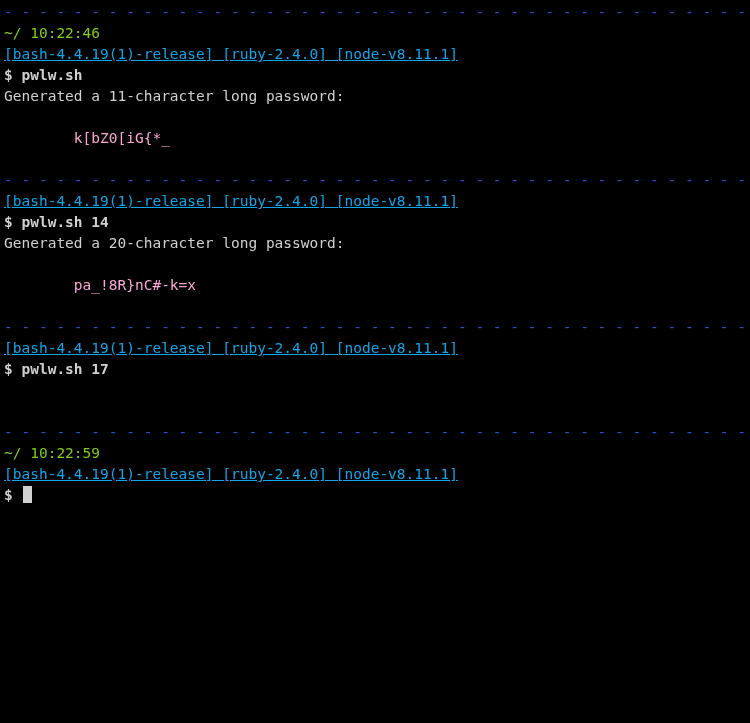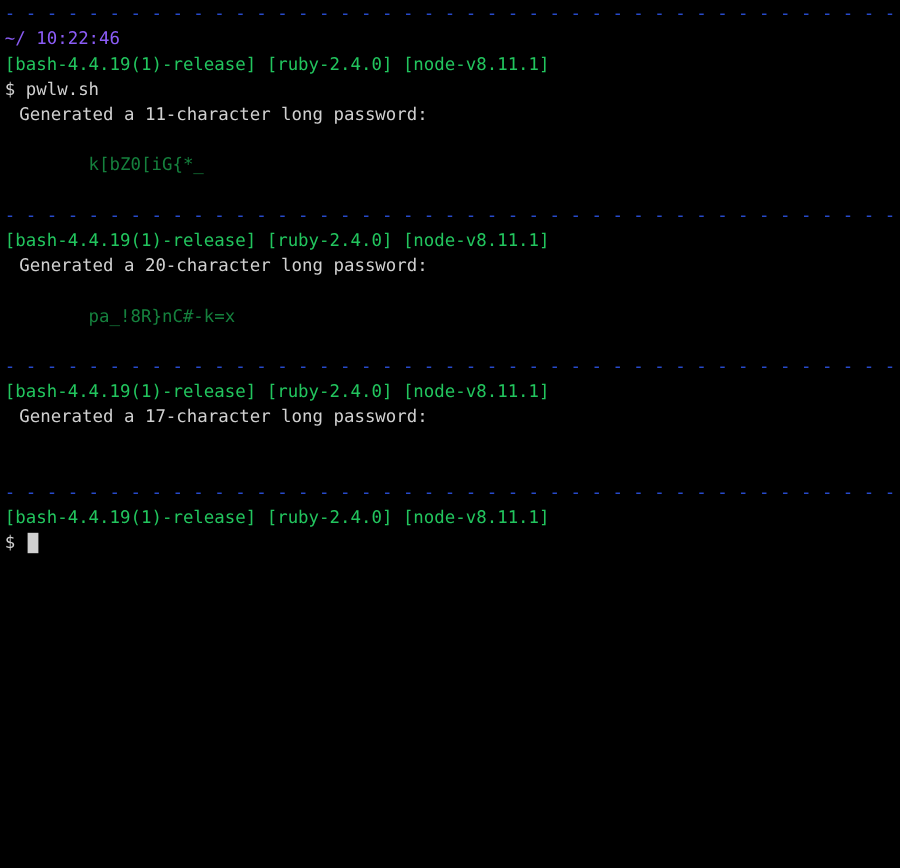--- a/index.html
+++ b/index.html
@@ -18,37 +18,38 @@
       overflow: hidden;
       color: #d0d0d0;
     }
     .divider {
       color: #2a4fd8;
       white-space: nowrap;
       overflow: hidden;
       letter-spacing: 0;
     }
     .path-time {
-      color: #8b5cf6;
+      color: #84cc16;
     }
     .env-info {
-      color: #22c55e;
+      color: #0ea5e9;
+      text-decoration: underline;
     }
     .prompt-line {
       color: #d0d0d0;
+      font-weight: bold;
     }
     .prompt-symbol {
       color: #d0d0d0;
     }
     .output {
       color: #d0d0d0;
-      margin-left: 12px;
     }
     .password {
-      color: #15803d;
+      color: #f9a8d4;
       white-space: pre;
     }
     .cursor {
       display: inline-block;
       width: 9px;
       height: 17px;
       background: #d0d0d0;
       vertical-align: text-bottom;
       margin-left: 2px;
     }
@@ -70,35 +71,41 @@
     </div>
     <div class="output">Generated a 11-character long password:</div>
     <div>&nbsp;</div>
     <div class="password">        k[bZ0[iG{*_</div>
     <div>&nbsp;</div>
   </div>
 
   <div class="divider">- - - - - - - - - - - - - - - - - - - - - - - - - - - - - - - - - - - - - - - - - - -</div>
   <div class="block">
     <div class="env-info">[bash-4.4.19(1)-release] [ruby-2.4.0] [node-v8.11.1]</div>
+    <div class="prompt-line">
+      <span class="prompt-symbol">$ </span><span>pwlw.sh 14</span>
+    </div>
     <div class="output">Generated a 20-character long password:</div>
     <div>&nbsp;</div>
     <div class="password">        pa_!8R}nC#-k=x</div>
     <div>&nbsp;</div>
   </div>
 
   <div class="divider">- - - - - - - - - - - - - - - - - - - - - - - - - - - - - - - - - - - - - - - - - - -</div>
   <div class="block">
     <div class="env-info">[bash-4.4.19(1)-release] [ruby-2.4.0] [node-v8.11.1]</div>
-    <div class="output">Generated a 17-character long password:</div>
+    <div class="prompt-line">
+      <span class="prompt-symbol">$ </span><span>pwlw.sh 17</span>
+    </div>
     <div>&nbsp;</div>
     <div>&nbsp;</div>
   </div>
 
   <div class="divider">- - - - - - - - - - - - - - - - - - - - - - - - - - - - - - - - - - - - - - - - - - -</div>
   <div class="block">
+    <div class="path-time">~/  10:22:59</div>
     <div class="env-info">[bash-4.4.19(1)-release] [ruby-2.4.0] [node-v8.11.1]</div>
     <div class="prompt-line">
       <span class="prompt-symbol">$ </span><span class="cursor"></span>
     </div>
   </div>
 
 </div>
 
 </body></html>

